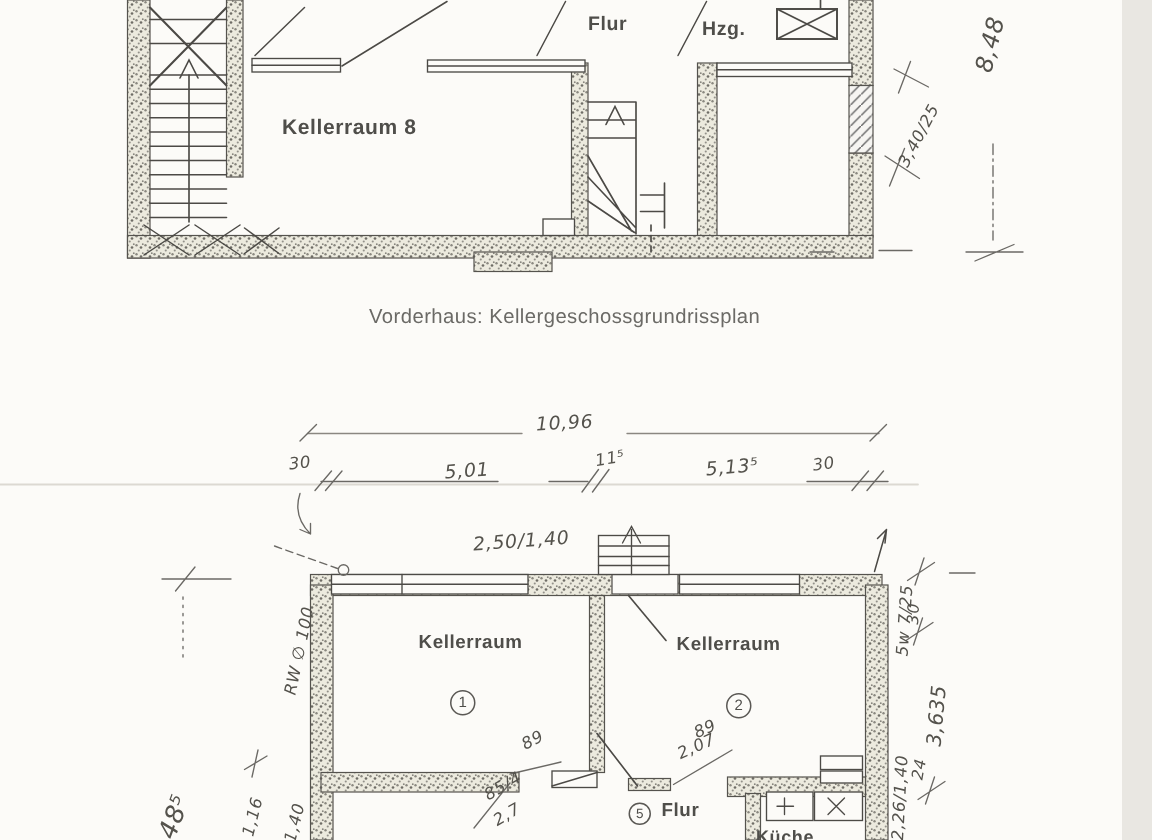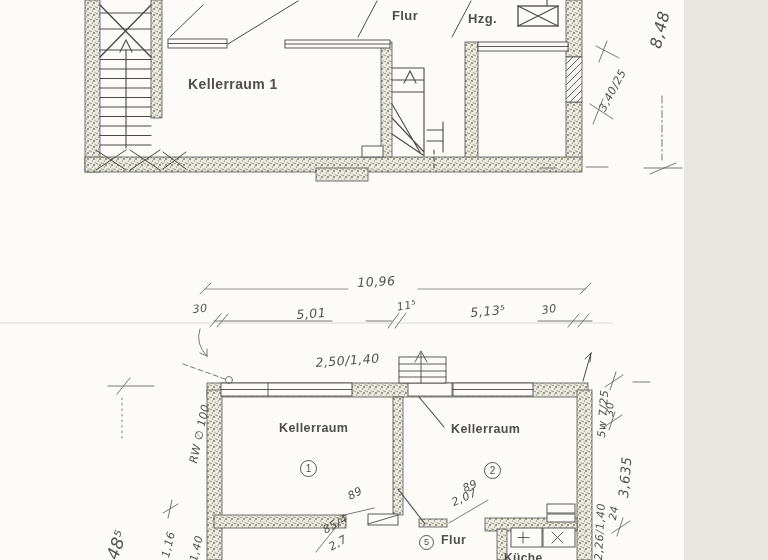--- a/index.html
+++ b/index.html
@@ -1,17 +1,17 @@
 <!DOCTYPE html>
 <html><head>
 <meta charset="utf-8">
 <style>
   html,body{margin:0;padding:0;background:#e9e7e2;}
   .page{
-    position:relative;width:684px;height:560px;overflow:hidden;
+    position:relative;width:748px;height:560px;overflow:hidden;
     background:#fcfbf8;
     font-family:"Liberation Sans",sans-serif;
   }
   .page svg{position:absolute;left:0;top:0;}
   .lbl{position:absolute;white-space:nowrap;line-height:1;}
   .print{color:#4f4e4a;font-weight:700;letter-spacing:.4px;font-size:13px;}
   .caption{color:#6b6a66;font-weight:400;letter-spacing:.3px;font-size:13.5px;}
   .hw{font-family:"DejaVu Sans",sans-serif;font-style:italic;color:#54524c;font-size:12px;letter-spacing:.5px;}
   .r{transform-origin:0 0;}
   .circ{
@@ -163,24 +163,25 @@
           <path d="M340 516 L374 508"></path>
           <path d="M449 523 L488 500"></path>
           <path d="M316 552 L340 522"></path>
         </g>
       </g>
     </g>
   </svg>
 
   <span class="lbl print" style="left:392px;top:9px">Flur</span>
   <span class="lbl print" style="left:468px;top:12px">Hzg.</span>
-  <span class="lbl print" style="left:188px;top:77px;font-size:14px">Kellerraum 1</span>
+  <span class="lbl print" style="left:188px;top:77px;font-size:14px">Kellerraum 8</span>
   <span class="lbl hw big r" style="left:648px;top:46px;transform:rotate(-76deg)">8,48</span>
   <span class="lbl hw sm r" style="left:597px;top:108px;transform:rotate(-62deg)">3,40/25</span>
 
+  <span class="lbl caption" style="left:246px;top:204px">Vorderhaus: Kellergeschossgrundrissplan</span>
 
   <span class="lbl hw med r" style="left:357px;top:277px;transform:rotate(-3deg)">10,96</span>
   <span class="lbl hw sm r" style="left:192px;top:304px;transform:rotate(-6deg)">30</span>
   <span class="lbl hw med r" style="left:296px;top:309px;transform:rotate(-4deg)">5,01</span>
   <span class="lbl hw sm r" style="left:396px;top:302px;transform:rotate(-10deg)">11⁵</span>
   <span class="lbl hw med r" style="left:470px;top:307px;transform:rotate(-5deg)">5,13⁵</span>
   <span class="lbl hw sm r" style="left:541px;top:305px;transform:rotate(-8deg)">30</span>
   <span class="lbl hw med r" style="left:315px;top:357px;transform:rotate(-4deg)">2,50/1,40</span>
 
   <span class="lbl print med" style="left:279px;top:422px">Kellerraum</span>

